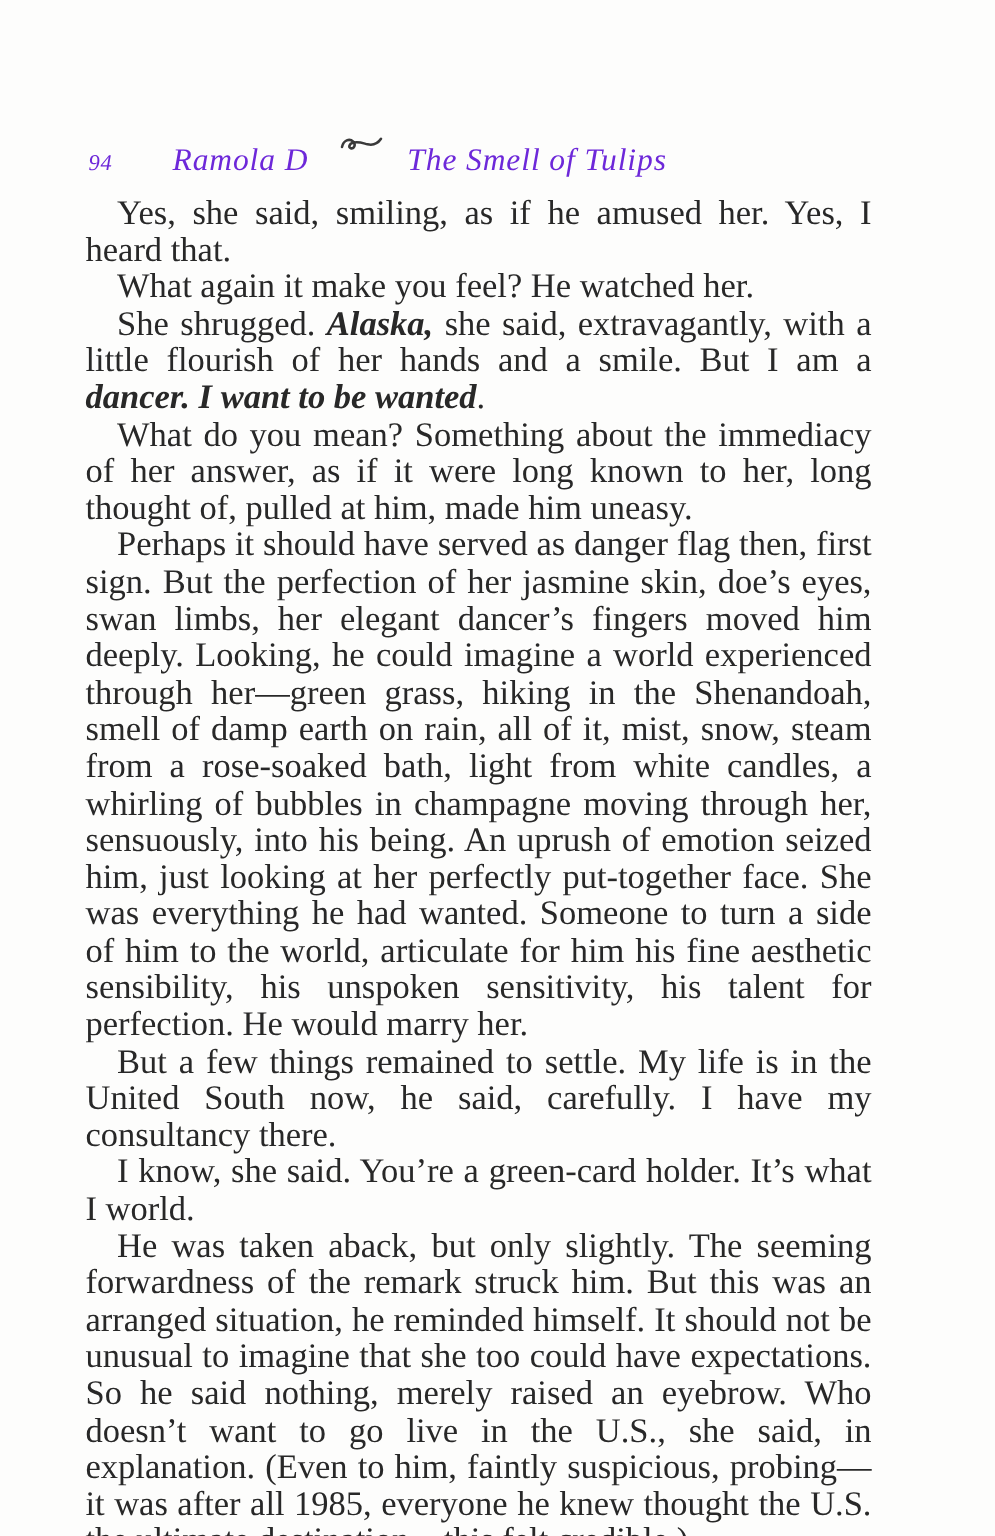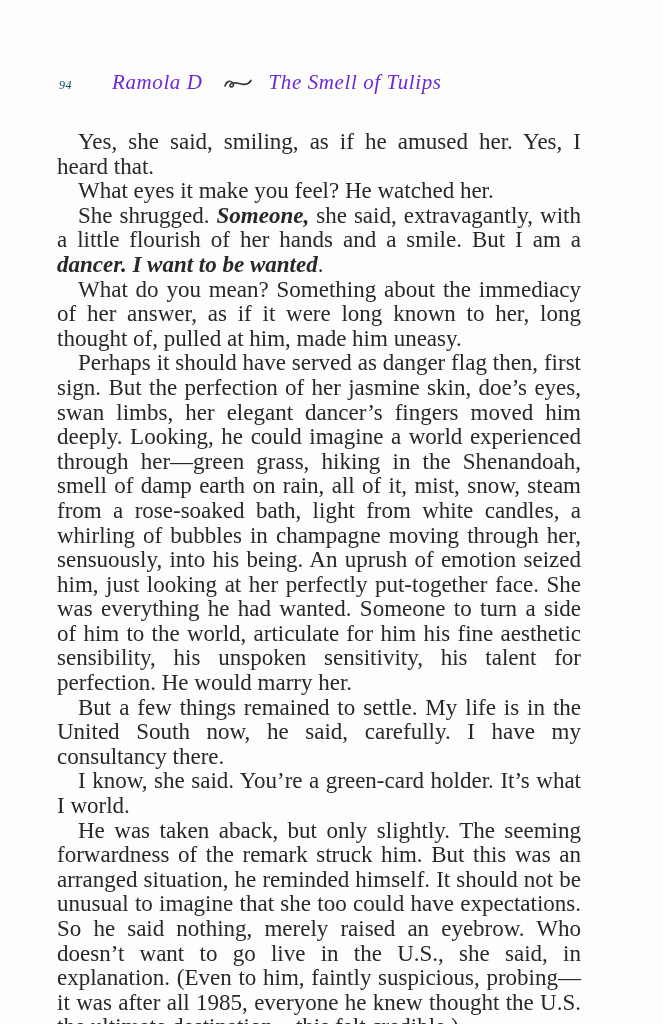--- a/index.html
+++ b/index.html
@@ -17,32 +17,32 @@
   }
   .running-header {
     position: absolute;
     left: 59px; top: 70px;
     display: flex;
     align-items: baseline;
     white-space: nowrap;
   }
   .page-number {
     font-style: italic;
-    font-size: 12px;
+    font-size: 15px;
     letter-spacing: 0.5px;
-    color: #0c4a6e;
+    color: #6d28d9;
   }
   .author-name, .book-title {
     font-style: italic;
     font-size: 21px;
     letter-spacing: 0.6px;
     color: #6d28d9;
   }
   .author-name { margin-left: 40px; }
-  .book-title { margin-left: 16px; }
+  .book-title { margin-left: 16px; margin-top: 24px; }
   .fleuron {
     margin-left: 20px;
     align-self: center;
     display: inline-flex;
   }
   .fleuron svg { display: block; }
   .body-text {
     position: absolute;
     left: 57px; top: 130px;
     width: 524px;
@@ -73,22 +73,22 @@
       <svg width="30" height="16" viewBox="0 0 30 16" fill="none" xmlns="http://www.w3.org/2000/svg">
         <path d="M2 11 C3 6.5, 7 5, 9.5 7.5 C11.5 9.5, 10 12.5, 7.8 11.8 C6.2 11.2, 6.8 8.8, 9.2 8.2 C13 7.2, 16 8.5, 19 9.2 C22.5 10, 25.5 9.2, 28 5.5" stroke="#3a3a3a" stroke-width="1.7" stroke-linecap="round" fill="none"></path>
         <path d="M25.5 7.5 C26.5 6, 27.5 5.6, 28 5.5 C27.6 6.8, 27.4 7.6, 26.4 8.6 Z" fill="#3a3a3a"></path>
       </svg>
     </span>
     <span class="book-title">The Smell of Tulips</span>
   </div>
 
   <div class="body-text">
       <p><span>Yes, she said, smiling, as if he amused her. Yes, I heard that.</span></p>
-      <p><span>What eyes it make you feel? He watched her.</span></p>
-      <p><span>She shrugged. </span><span class="em">Someone,</span><span> she said, extravagantly, with a little flourish of her hands and a smile. But I am a </span><span class="em">dancer. I want to be wanted</span><span>.</span></p>
+      <p><span>What again it make you feel? He watched her.</span></p>
+      <p><span>She shrugged. </span><span class="em">Alaska,</span><span> she said, extravagantly, with a little flourish of her hands and a smile. But I am a </span><span class="em">dancer. I want to be wanted</span><span>.</span></p>
       <p><span>What do you mean? Something about the immediacy of her answer, as if it were long known to her, long thought of, pulled at him, made him uneasy.</span></p>
       <p><span>Perhaps it should have served as danger flag then, first sign. But the perfection of her jasmine skin, doe’s eyes, swan limbs, her elegant dancer’s fingers moved him deeply. Looking, he could imagine a world experienced through her—green grass, hiking in the Shenandoah, smell of damp earth on rain, all of it, mist, snow, steam from a rose-soaked bath, light from white candles, a whirling of bubbles in champagne moving through her, sensuously, into his being. An uprush of emotion seized him, just looking at her perfectly put-together face. She was everything he had wanted. Someone to turn a side of him to the world, articulate for him his fine aesthetic sensibility, his unspoken sensitivity, his talent for perfection. He would marry her.</span></p>
       <p><span>But a few things remained to settle. My life is in the United South now, he said, carefully. I have my consultancy there.</span></p>
       <p><span>I know, she said. You’re a green-card holder. It’s what I world.</span></p>
       <p><span>He was taken aback, but only slightly. The seeming forwardness of the remark struck him. But this was an arranged situation, he reminded himself. It should not be unusual to imagine that she too could have expectations. So he said nothing, merely raised an eyebrow. Who doesn’t want to go live in the U.S., she said, in explanation. (Even to him, faintly suspicious, probing—it was after all 1985, everyone he knew thought the U.S. the ultimate destination—this felt credible.)</span></p>
     </div>
 
 </div>
 
 </body></html>

